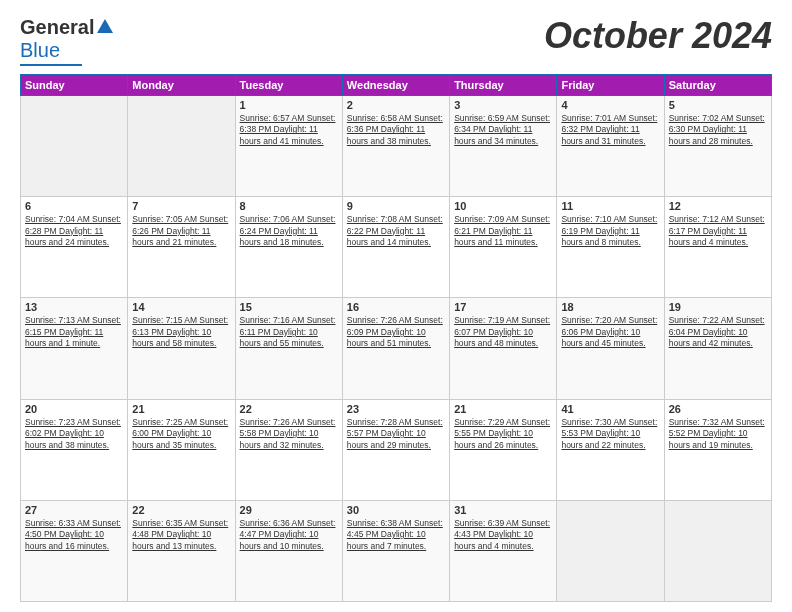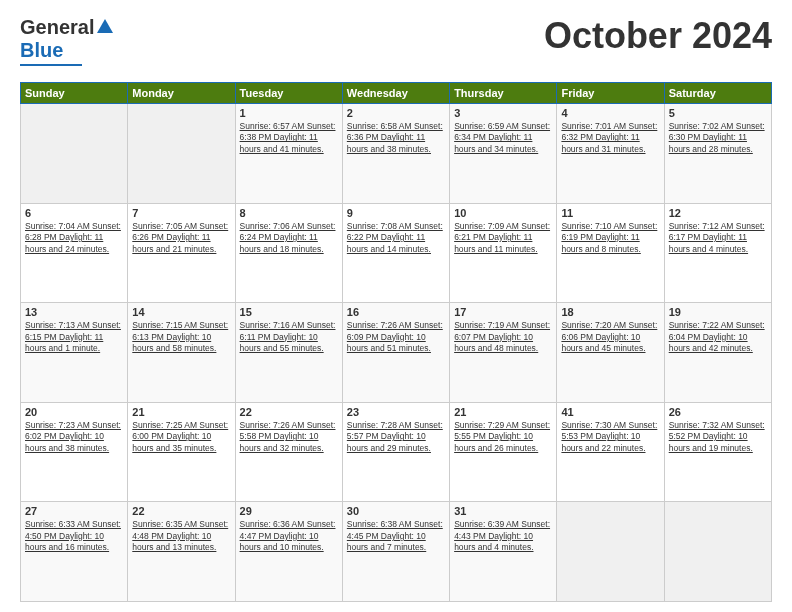--- a/index.html
+++ b/index.html
@@ -14,48 +14,49 @@
       width: 792px;
       height: 612px;
       padding: 16px 20px 10px 20px;
       display: flex;
       flex-direction: column;
     }
     .header {
       display: flex;
       justify-content: space-between;
       align-items: flex-start;
-      margin-bottom: 16px;
+      margin-bottom: 8px;
     }
     .logo {
       display: flex;
       flex-direction: column;
       align-items: flex-start;
     }
     .title-area {
       text-align: right;
+      font-style: italic;
     }
     .month-title {
       font-size: 36px;
       font-weight: bold;
       color: #333;
       line-height: 1.1;
     }
     .subtitle {
       font-size: 14px;
       color: #555;
     }
     .calendar {
       border-collapse: collapse;
       width: 100%;
       flex: 1;
       table-layout: fixed;
     }
     .calendar th {
-      background: #4d7c0f;
+      background: #a21caf;
       color: #fff;
       font-size: 11px;
       font-weight: bold;
       padding: 4px 4px;
       text-align: left;
       border: 1px solid #1a6bb5;
     }
     .calendar td {
       border: 1px solid #ccc;
       vertical-align: top;
@@ -95,21 +96,21 @@
     <div class="logo">
       <div style="display:flex;align-items:center;">
         <span style="font-size:20px;font-weight:bold;color:#333;">General</span>
         <span style="margin-left:2px;">
           <svg width="18" height="18" viewBox="0 0 18 18">
             <polygon points="9,2 17,16 1,16" fill="#1a6bb5"></polygon>
           </svg>
         </span>
       </div>
       <div style="display:flex;align-items:center;">
-        <span style="font-size:20px;font-weight:bold;color:#1a6bb5;">Blue</span>
+        <span style="font-size:20px;font-weight:normal;color:#1a6bb5;">Blue</span>
       </div>
       <div style="width:62px;height:2px;background:#1a6bb5;margin-top:2px;"></div>
     </div>
     <div class="title-area">
       <div class="month-title">October 2024</div>
     </div>
   </div>
 
   <table class="calendar">
     <thead>

